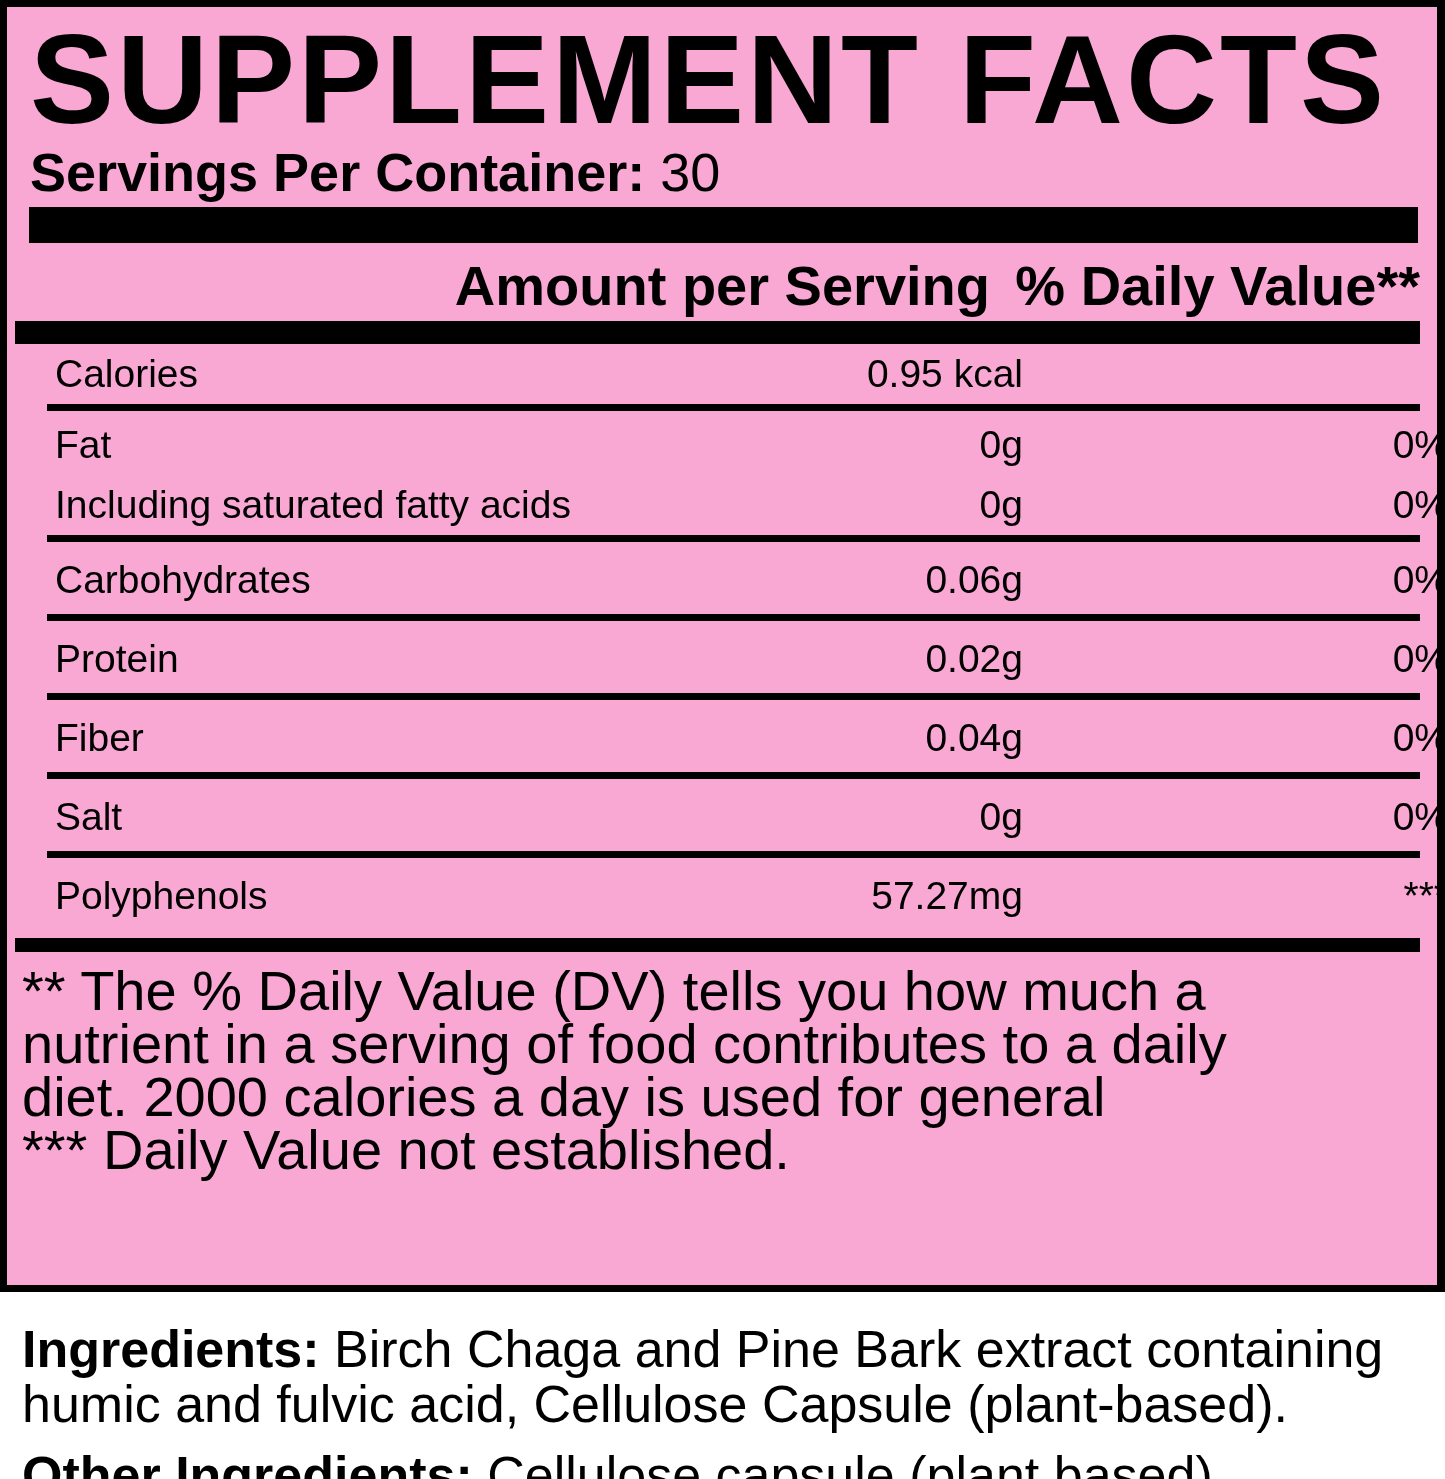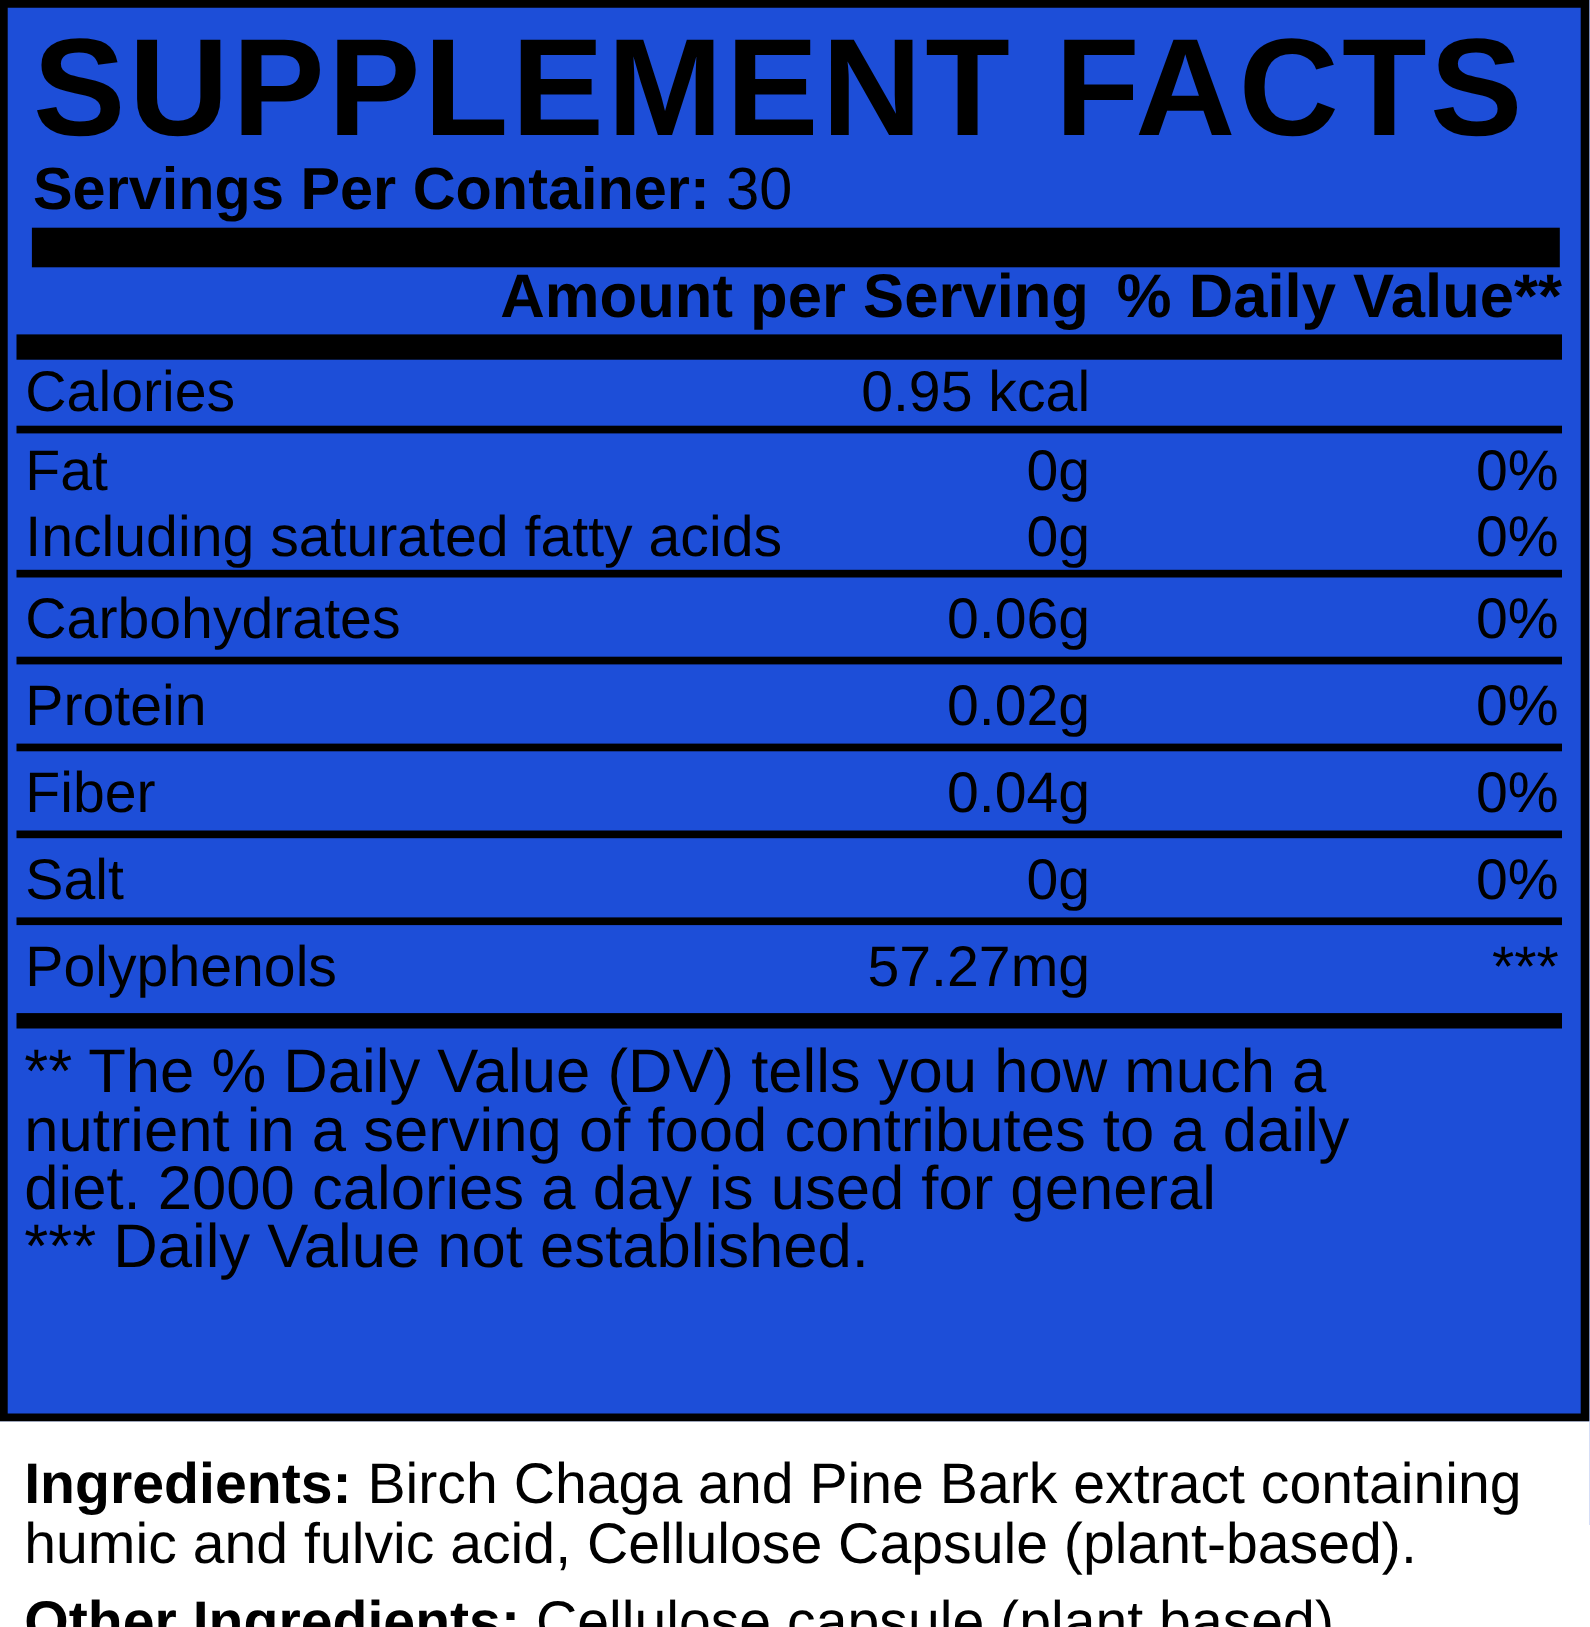--- a/index.html
+++ b/index.html
@@ -12,21 +12,21 @@
   }
   .label { position: relative; width: 1445px; height: 1479px; background: #fff; }
 
   
   .panel {
     position: absolute; top: 0; left: 0;
     width: 1445px; height: 1292px;
     border: 7px solid #000;
     border-right-width: 8px;
     padding: 0 17px 0 8px;
-    background: #1d4ed8;
+    background: #f9a8d4;
     overflow: hidden;
   }
 
   .panel-title {
     margin-top: 8px;
     padding-left: 15px;
     font-size: 126px;
     line-height: 130px;
     font-weight: bold;
     letter-spacing: 3px;
@@ -40,38 +40,39 @@
     white-space: nowrap;
   }
   .serving-line.first { margin-top: 6px; }
   .serving-line b { font-weight: bold; }
 
   .bar { background: #000; }
   .bar-top    { height: 36px; margin-top: 8px; margin-left: 14px; margin-right: 2px; }
   .bar-mid    { height: 23px; }
   .bar-bottom { height: 14px; margin-top: 8px; }
 
-  .col-header { position: relative; height: 61px; }
+  .col-header { position: relative; height: 78px; }
   .col-header span {
     position: absolute; bottom: 7px;
     font-size: 56px; line-height: 56px;
     font-weight: bold; white-space: nowrap;
   }
   .amount-header { right: 430px; }
   .dv-header { right: 0; }
 
   .rows { width: 100%; }
   .row {
     display: grid;
     grid-template-columns: 656px 320px 430px;
     border-bottom: 7px solid #000;
-    font-size: 52px;
+    font-size: 39px;
     line-height: 52px;
     padding-top: 12px;
     padding-bottom: 8px;
+    margin-left: 32px;
   }
   .row .name   { text-align: left; padding-left: 8px; white-space: nowrap; }
   .row .amount { text-align: right; white-space: nowrap; }
   .row .dv     { text-align: right; padding-right: 4px; white-space: nowrap; }
   .row.row-first { padding-top: 4px; padding-bottom: 4px; }
   .row.no-divider { border-bottom: none; }
   .row.row-group-head { padding-top: 8px; padding-bottom: 2px; }
   .row.row-group-sub  { padding-top: 6px; padding-bottom: 4px; }
 
   .footnote {

